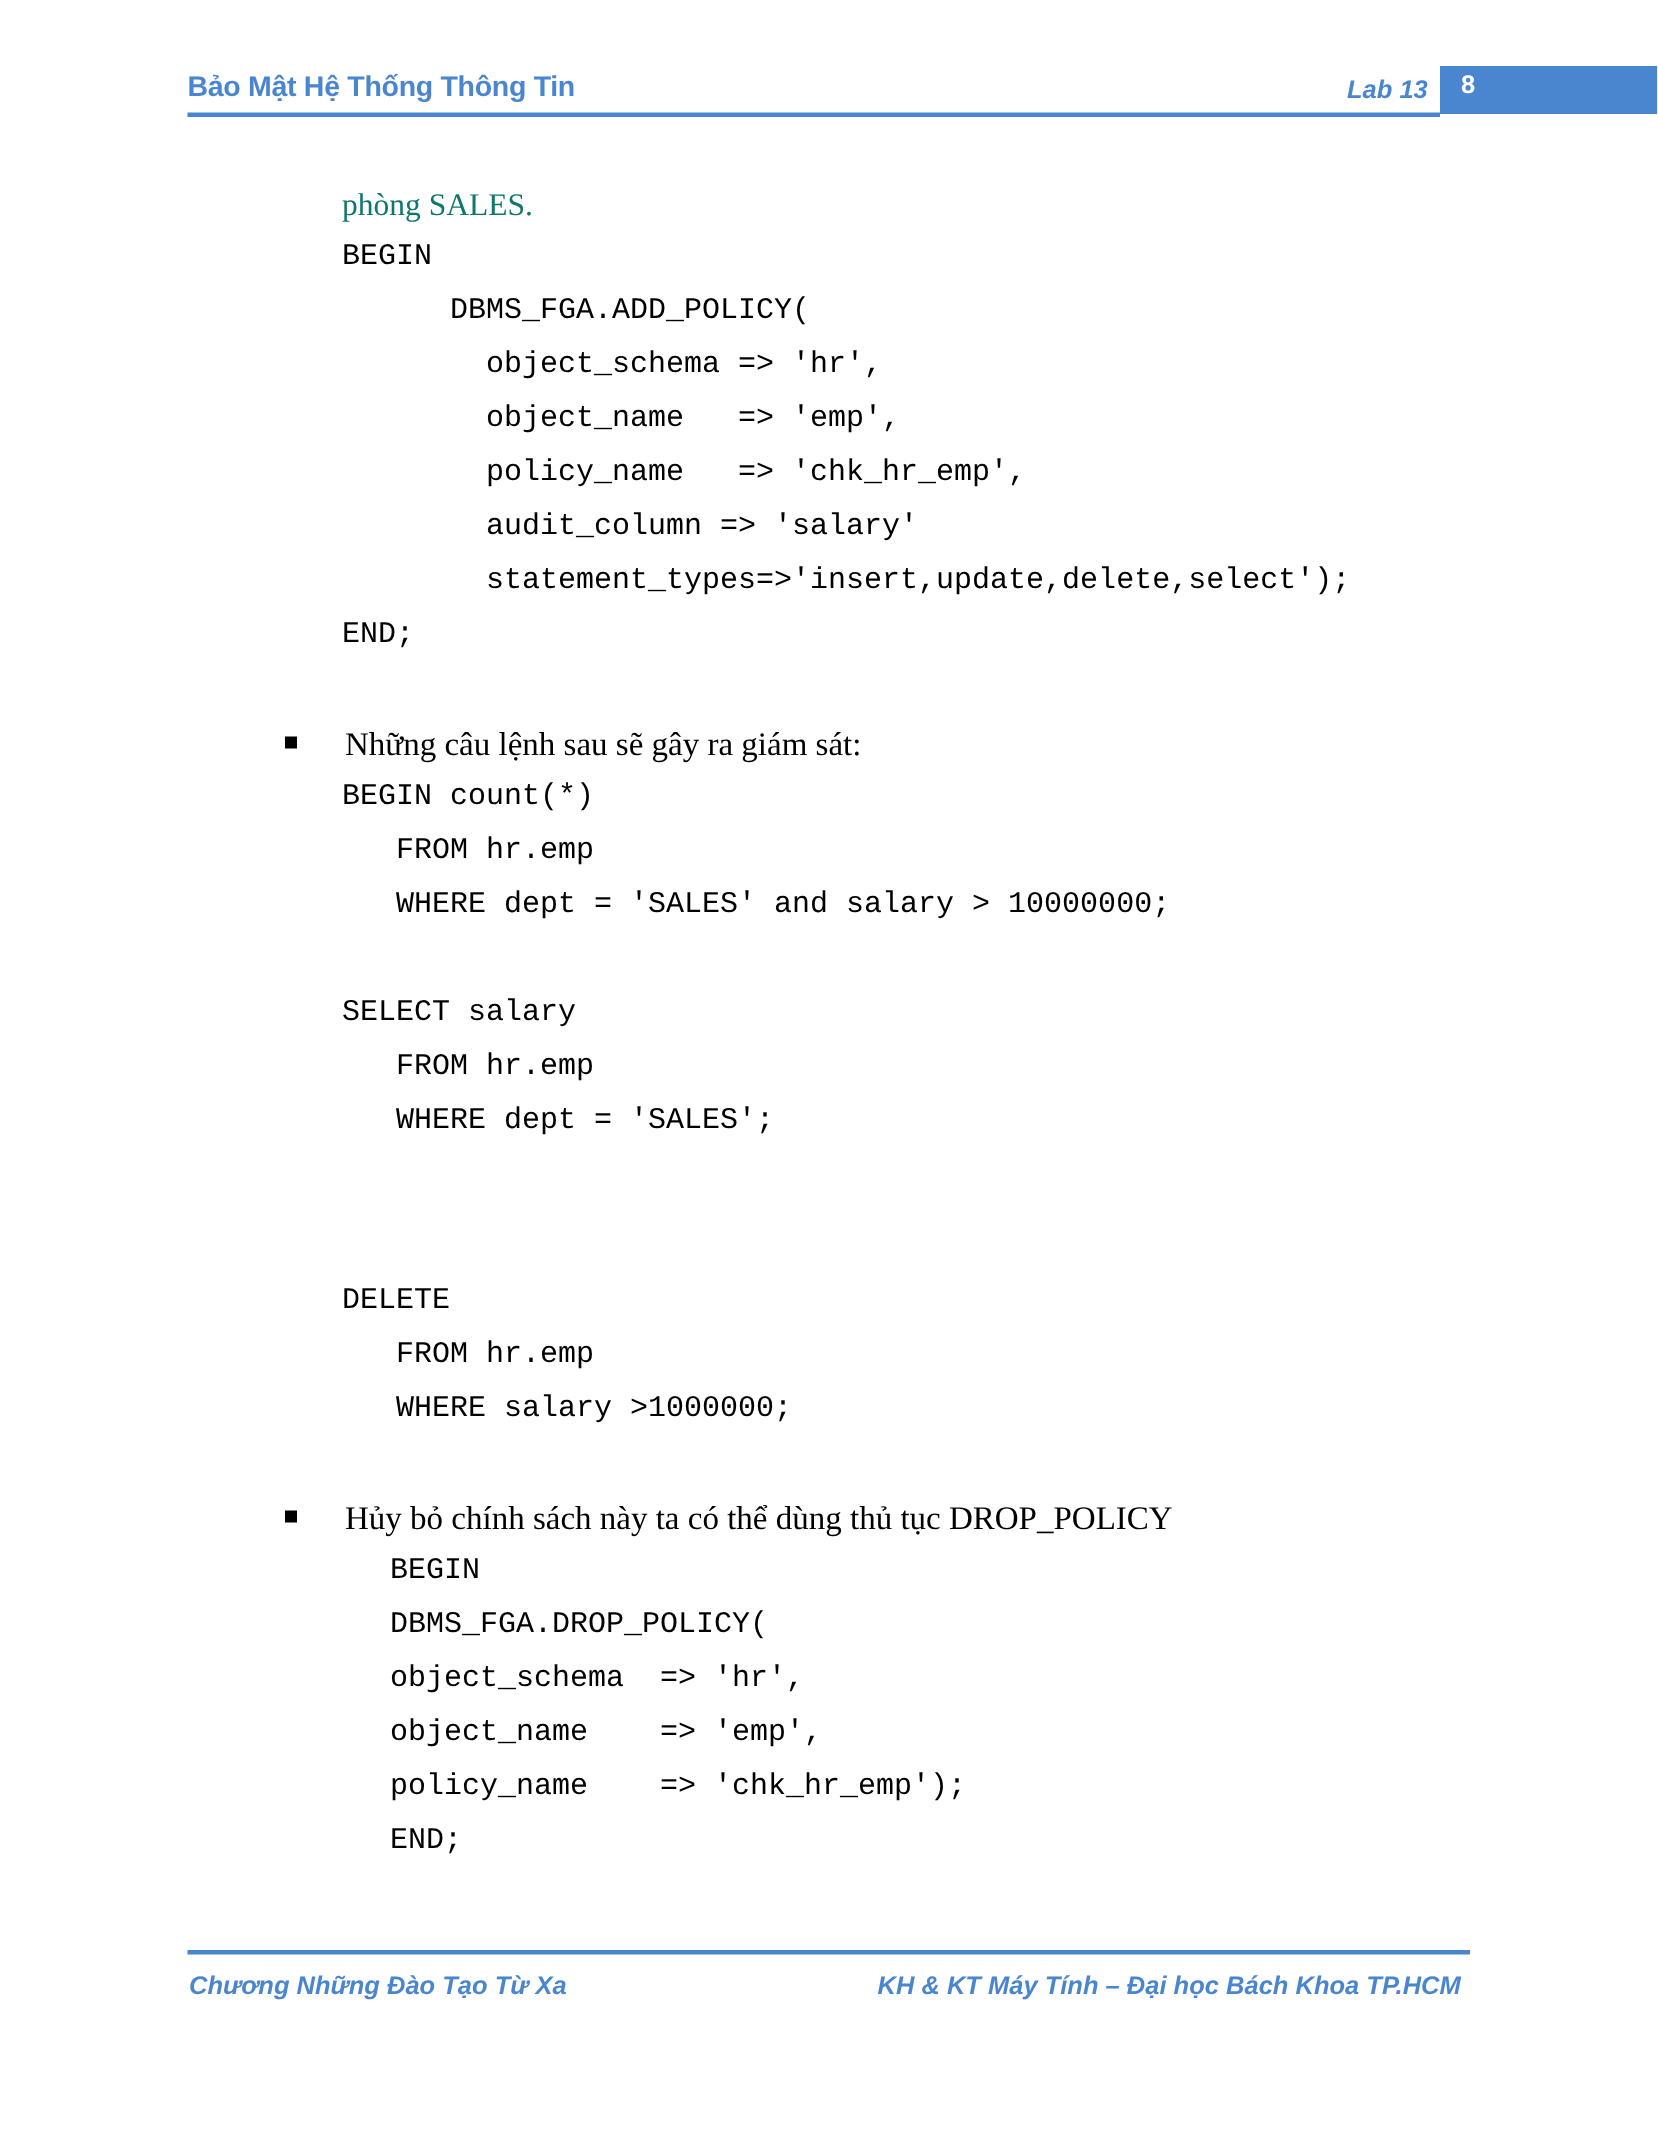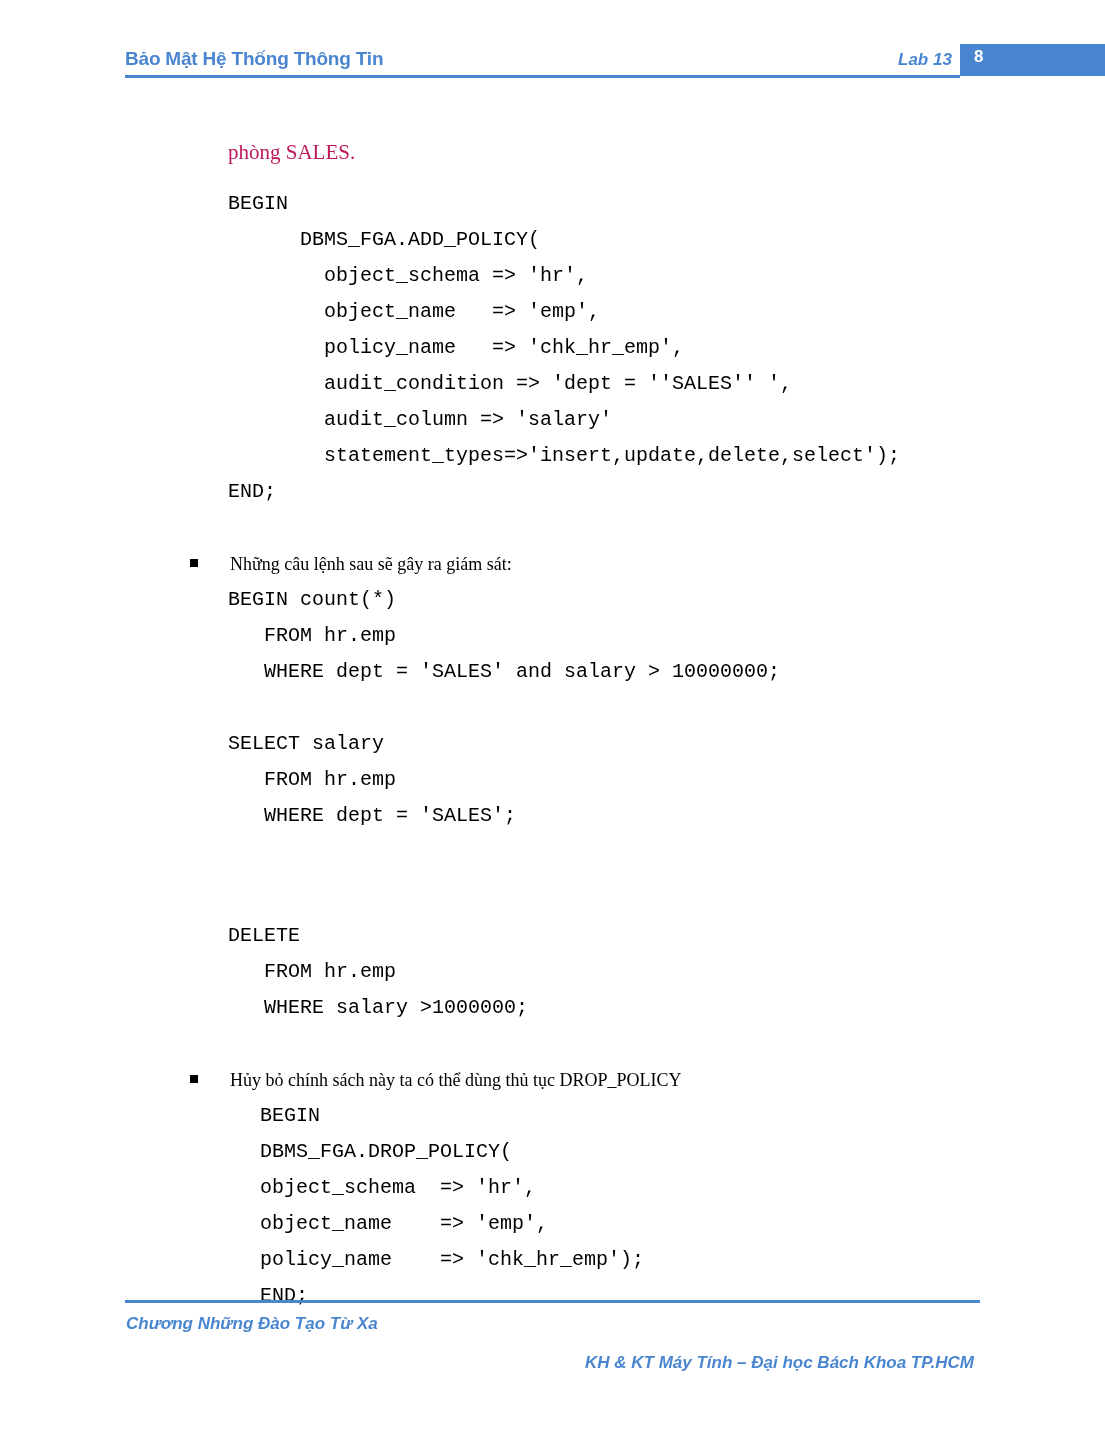--- a/index.html
+++ b/index.html
@@ -77,23 +77,23 @@
   .content {
     position: absolute;
     left: 0;
     top: 118px;
     width: 1105px;
   }
 
   .para {
     font-family: "Liberation Serif", serif;
     font-size: 21px;
-    color: #be185d;
-    line-height: 36px;
-    margin: 16px;
+    color: #0f766e;
+    line-height: 36px;
+    margin: 0;
     white-space: pre;
   }
 
   .code {
     font-family: "Liberation Mono", monospace;
     font-size: 20px;
     color: #000000;
     line-height: 36px;
     margin: 0;
     white-space: pre;
@@ -108,21 +108,21 @@
     left: 0px;
     top: 13px;
     width: 8px;
     height: 8px;
     background: #000000;
   }
   .bullet-text {
     display: block;
     margin-left: 40px;
     font-family: "Liberation Serif", serif;
-    font-size: 18px;
+    font-size: 22px;
     color: #000000;
     line-height: 36px;
     white-space: pre;
   }
   .spacer { height: 36px; }
 
   
   .footer {
     position: absolute;
     left: 0;
@@ -151,21 +151,20 @@
   .footer-right {
     position: absolute;
     left: 585px;
     top: 14px;
     font-family: "Liberation Sans", sans-serif;
     font-weight: bold;
     font-style: italic;
     font-size: 17px;
     color: #4a86d0;
     white-space: nowrap;
-    margin-top: 39px;
   }
 </style>
 </head>
 <body>
 
 <div class="page">
 
   <div class="header">
     <div class="header-title">Bảo Mật Hệ Thống Thông Tin</div>
     <div class="header-rule"></div>
@@ -178,21 +177,20 @@
   <div class="content">
 
     <div class="para" style="margin-left:228px;">phòng SALES.</div>
 
     <div style="margin-left:228px;">
       <div class="code">BEGIN</div>
       <div class="code">      DBMS_FGA.ADD_POLICY(</div>
       <div class="code">        object_schema =&gt; 'hr',</div>
       <div class="code">        object_name   =&gt; 'emp',</div>
       <div class="code">        policy_name   =&gt; 'chk_hr_emp',</div>
-      <div class="code">        audit_condition =&gt; 'dept = ''SALES'' ',</div>
       <div class="code">        audit_column =&gt; 'salary'</div>
       <div class="code">        statement_types=&gt;'insert,update,delete,select');</div>
       <div class="code">END;</div>
     </div>
 
     <div class="spacer"></div>
 
     <div class="bullet-row" style="margin-left:190px;">
       <span class="bullet-mark"></span>
       <span class="bullet-text">Những câu lệnh sau sẽ gây ra giám sát:</span>

